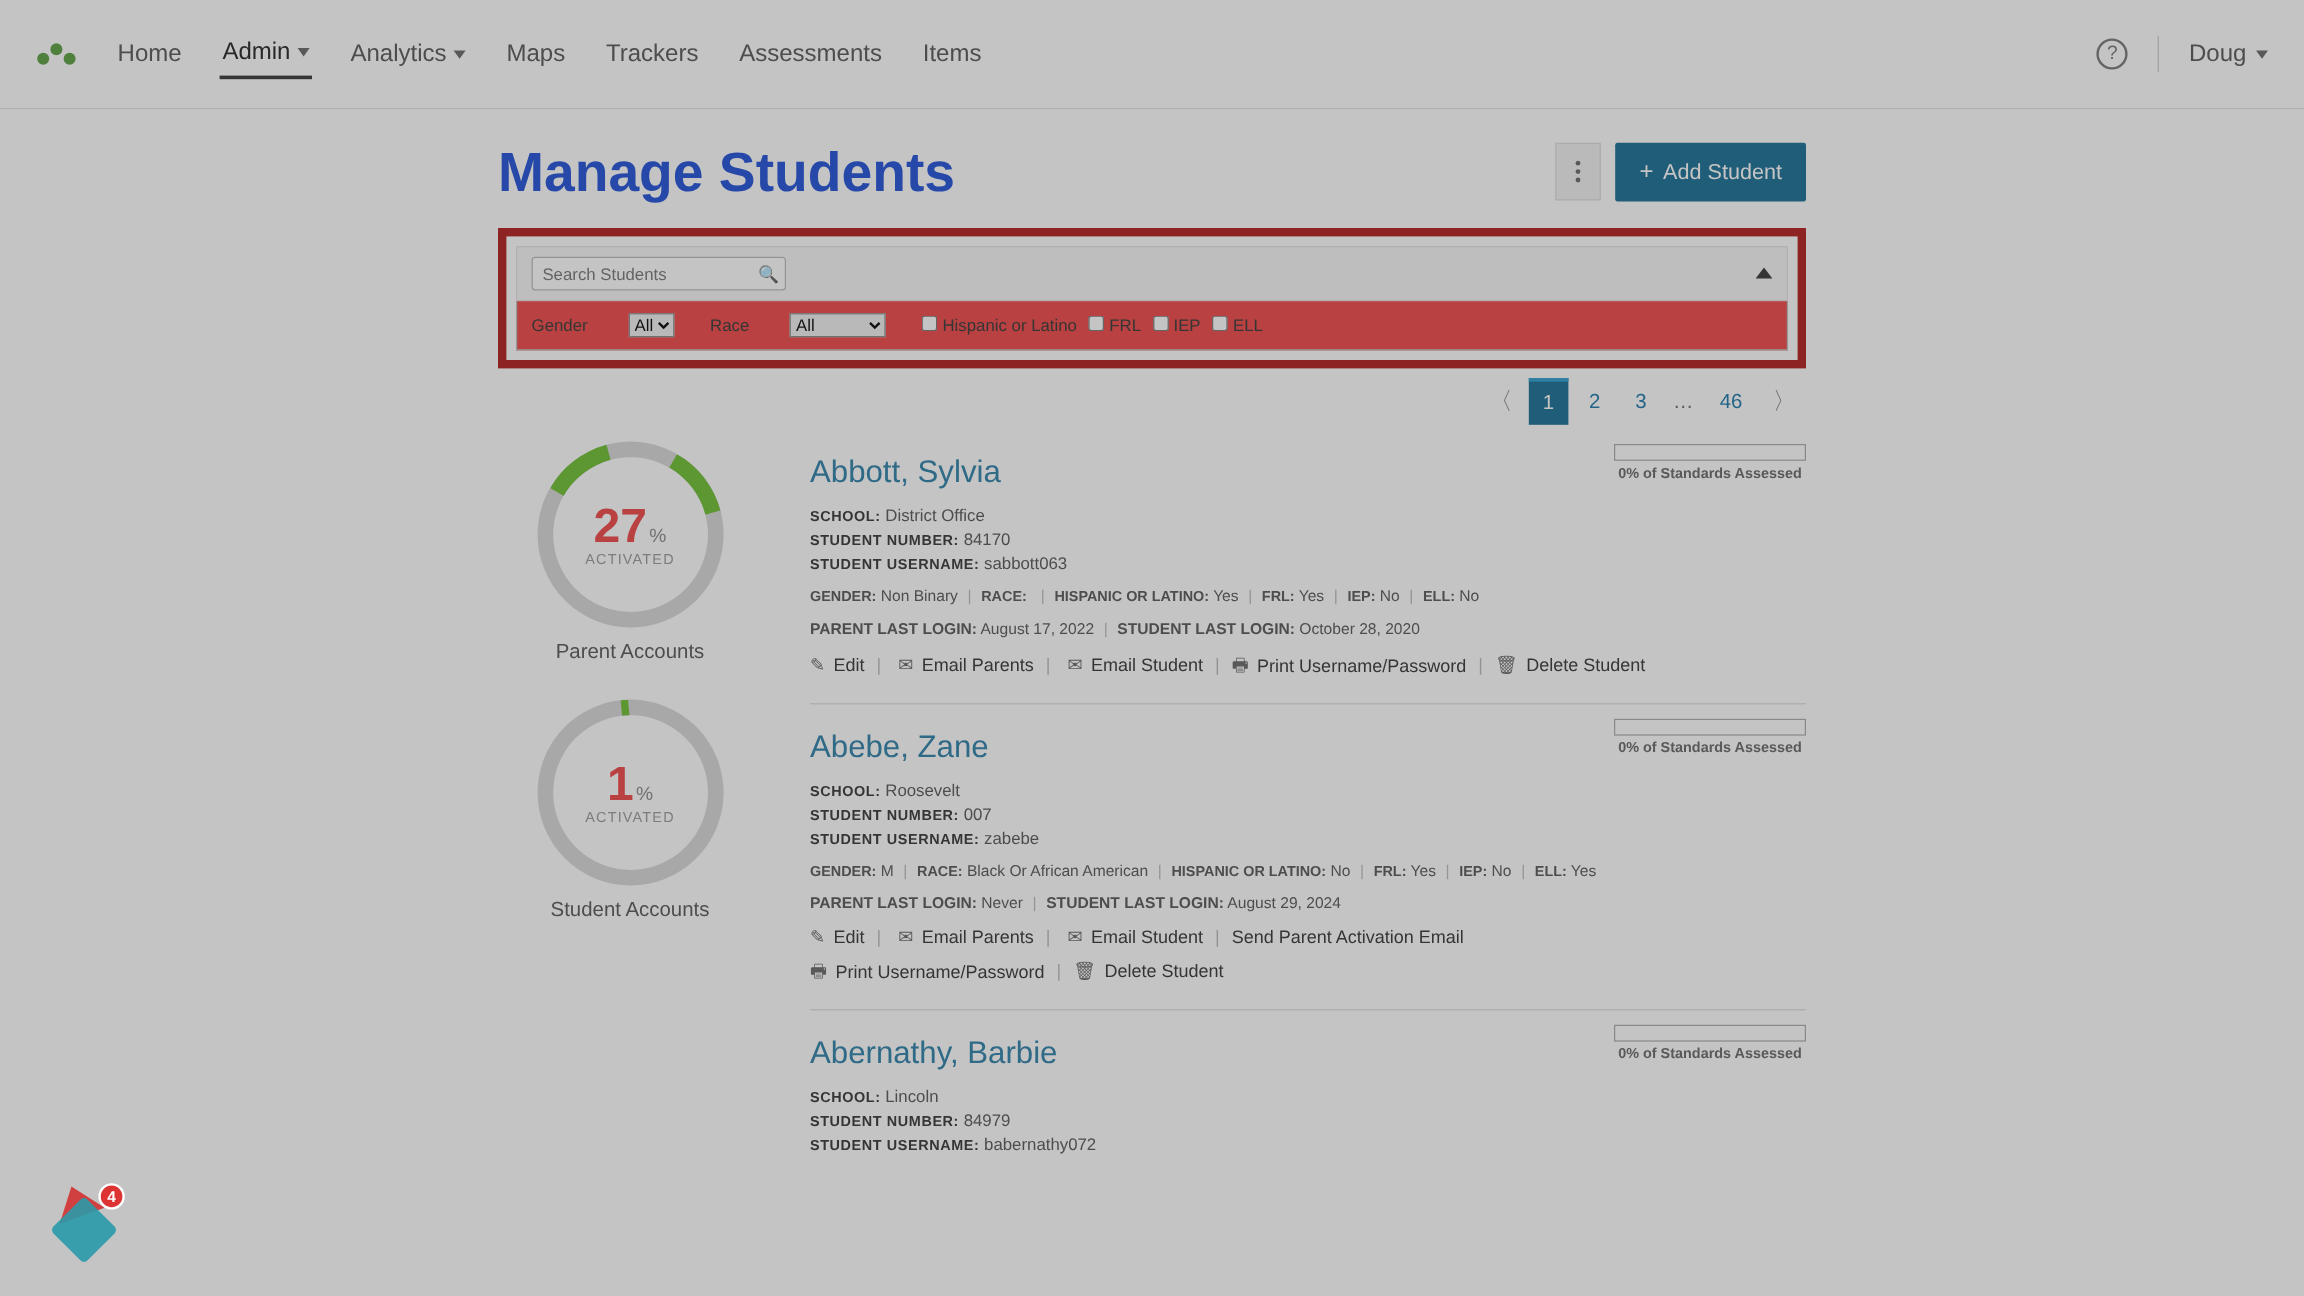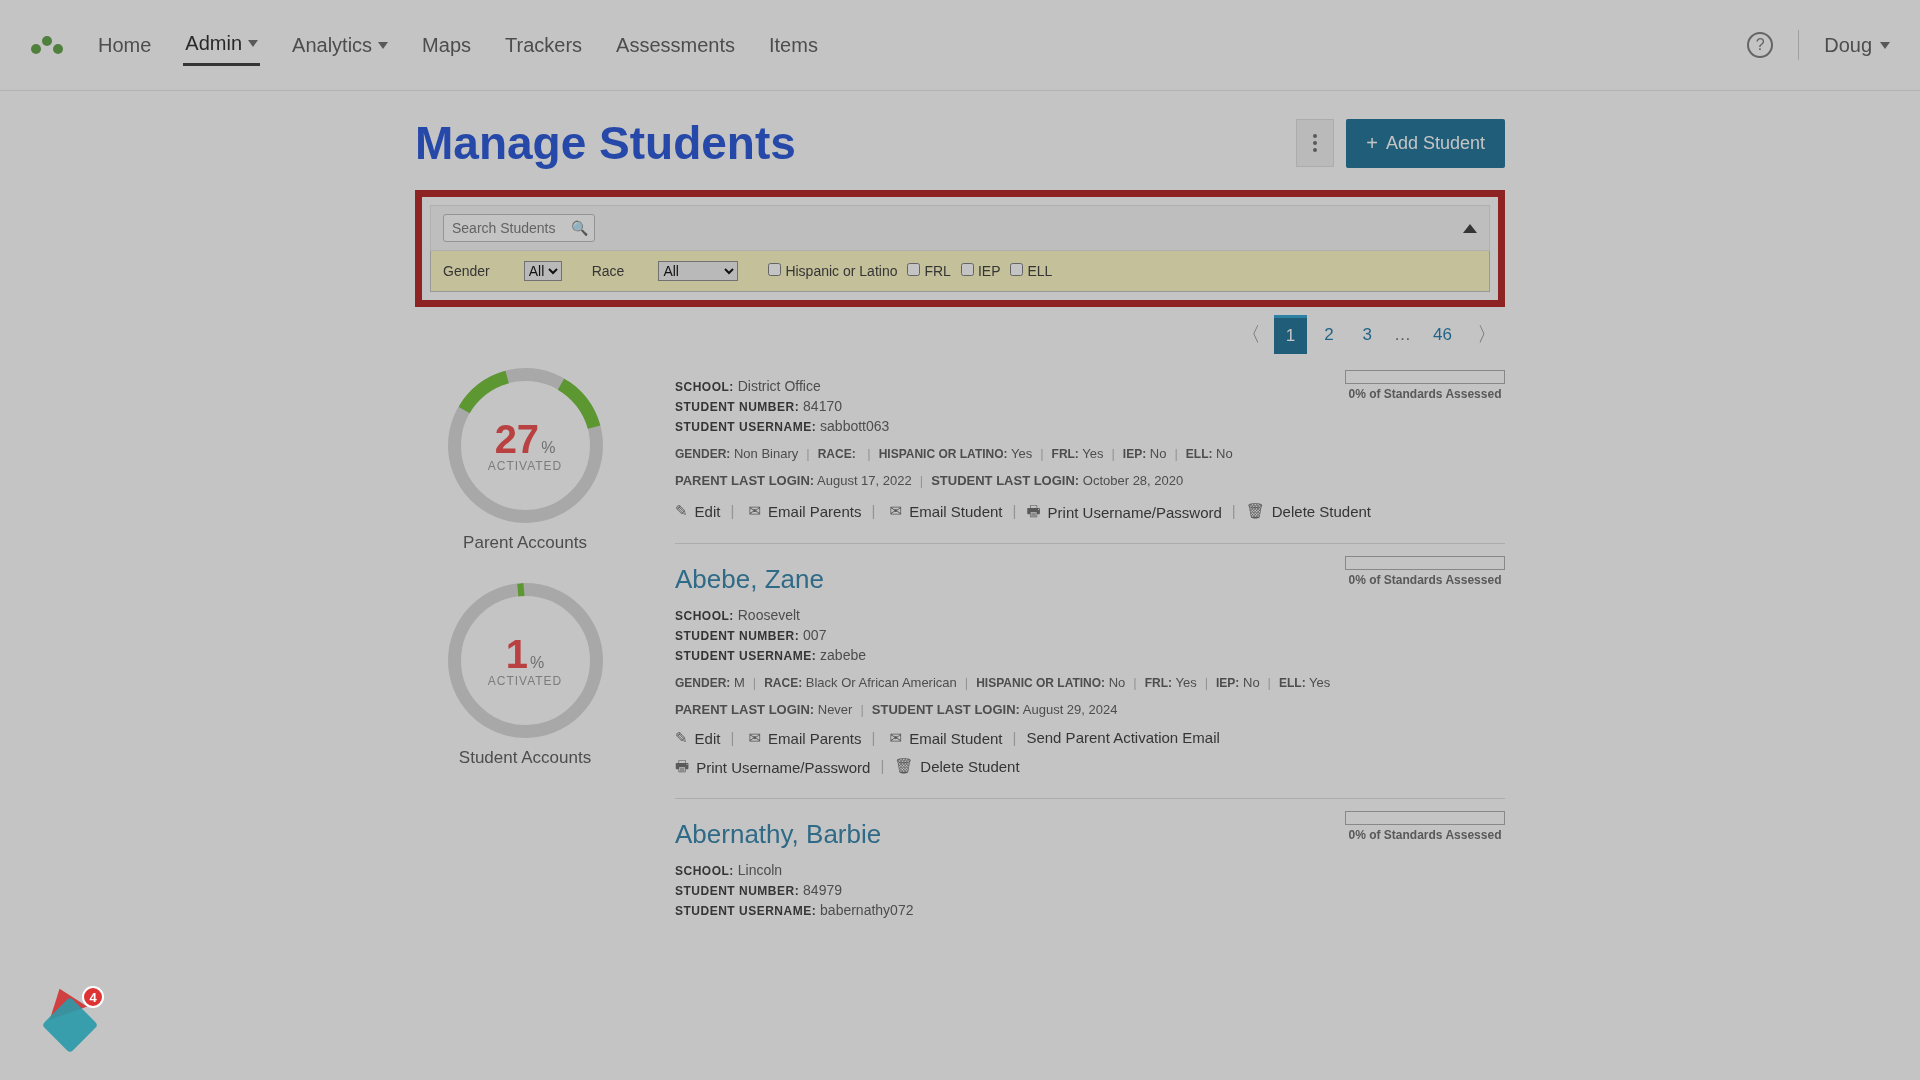--- a/index.html
+++ b/index.html
@@ -19,26 +19,26 @@
 .content { width: 1090px; margin: 0 auto; padding-top: 25px; }
 .page-header { display:flex; align-items:center; margin-bottom: 20px; }
 .page-title { font-size: 46px; font-weight: 700; color: #1d4ed8; flex:1; }
 .more-btn { width:38px;height:48px;background:#f1f1f1;border:1px solid #ddd;display:flex;flex-direction:column;align-items:center;justify-content:center;gap:3px;cursor:pointer;margin-right:12px; }
 .more-btn span{width:4px;height:4px;border-radius:50%;background:#666;}
 .add-btn { background:#146c94;color:#fff;border:none;padding:14px 20px;font-size:18px;display:flex;align-items:center;gap:8px;cursor:pointer;border-radius:2px; }
 .plus-icon{font-size:20px;line-height:1;}
 
 .highlight-box { border: 7px solid #b01919; padding: 8px; background:#fff; margin-bottom:8px; }
 .search-bar-row { background:#f7f7f7; border:1px solid #e3e3e3; padding:8px 12px; display:flex; align-items:center; }
-.search-input { width:152px; border:1px solid #bbb; border-radius:3px; font-size:14px; padding:5px 25px 5px 8px; color:#999; background:#fff; }
+.search-input { width:212px; border:1px solid #bbb; border-radius:3px; font-size:14px; padding:5px 25px 5px 8px; color:#999; background:#fff; }
 .search-wrap{position:relative;}
 .search-icon{position:absolute;right:6px;top:6px;color:#888;pointer-events:none;font-size:14px;}
 .collapse-icon { margin-left:auto; }
 .cheva-up { width:0;height:0;border-left:7px solid transparent;border-right:7px solid transparent;border-bottom:9px solid #333;display:inline-block;}
-.filter-row { background:#fef9c3; border:1px solid #bfc1c1; border-top:none; padding:10px 12px; font-size:14px; color:#333; display:flex; align-items:center; gap:10px; }
+.filter-row { background:#ef4444; border:1px solid #bfc1c1; border-top:none; padding:10px 12px; font-size:14px; color:#333; display:flex; align-items:center; gap:10px; }
 .filter-row select { font-size:14px; border:1px solid #888; background:#efefef;margin-left:24px; }
 .filter-row label { display:flex;align-items:flex-start;gap:4px; }
 
 .pagination { display:flex; justify-content:flex-end; gap:5px; align-items:center; margin: 6px 0 14px; font-size:17px; }
 .page-arrow { color:#888; cursor:pointer; padding:5px 8px; font-size:20px;}
 .page-num { color:#1876a8; padding:8px 12px; cursor:pointer; }
 .page-num.current { background:#146c94; color:#fff; border-top:3px solid #2aa0d0; }
 .page-ellipsis { color:#666; padding:8px 5px; }
 
 .main-cols { display:flex; gap:40px; }
@@ -184,20 +184,21 @@
       </div>
       <div class="donut-label">Student Accounts</div>
     </div>
 
     <div class="right-col" id="students-container">
         <div class="student">
     <div class="progress-box">
       <div class="progress-bar"></div>
       <div class="progress-text">0% of Standards Assessed</div>
     </div>
+    <div class="student-name">Abbott, Sylvia</div>
     <div class="info-line"><b>SCHOOL:</b> District Office</div>
     <div class="info-line"><b>STUDENT NUMBER:</b> 84170</div>
     <div class="info-line"><b>STUDENT USERNAME:</b> sabbott063</div>
     <div class="demo-line"><b>GENDER:</b> Non Binary<span class="sep">|</span><b>RACE:</b> <span class="sep">|</span><b>HISPANIC OR LATINO:</b> Yes<span class="sep">|</span><b>FRL:</b> Yes<span class="sep">|</span><b>IEP:</b> No<span class="sep">|</span><b>ELL:</b> No</div>
           <div class="login-line"><b>PARENT LAST LOGIN:</b> August 17, 2022<span class="sep">|</span><b>STUDENT LAST LOGIN:</b> October 28, 2020</div>
           <div class="actions">
       <span class="action-link"><span class="aicon">✎</span>Edit</span><span class="asep">|</span>
       <span class="action-link"><span class="aicon">✉</span>Email Parents</span><span class="asep">|</span>
       <span class="action-link"><span class="aicon">✉</span>Email Student</span><span class="asep">|</span><span class="action-link"><span class="aicon">🖶</span>Print Username/Password</span><span class="asep">|</span><span class="action-link"><span class="aicon">🗑</span>Delete Student</span>
     </div>

